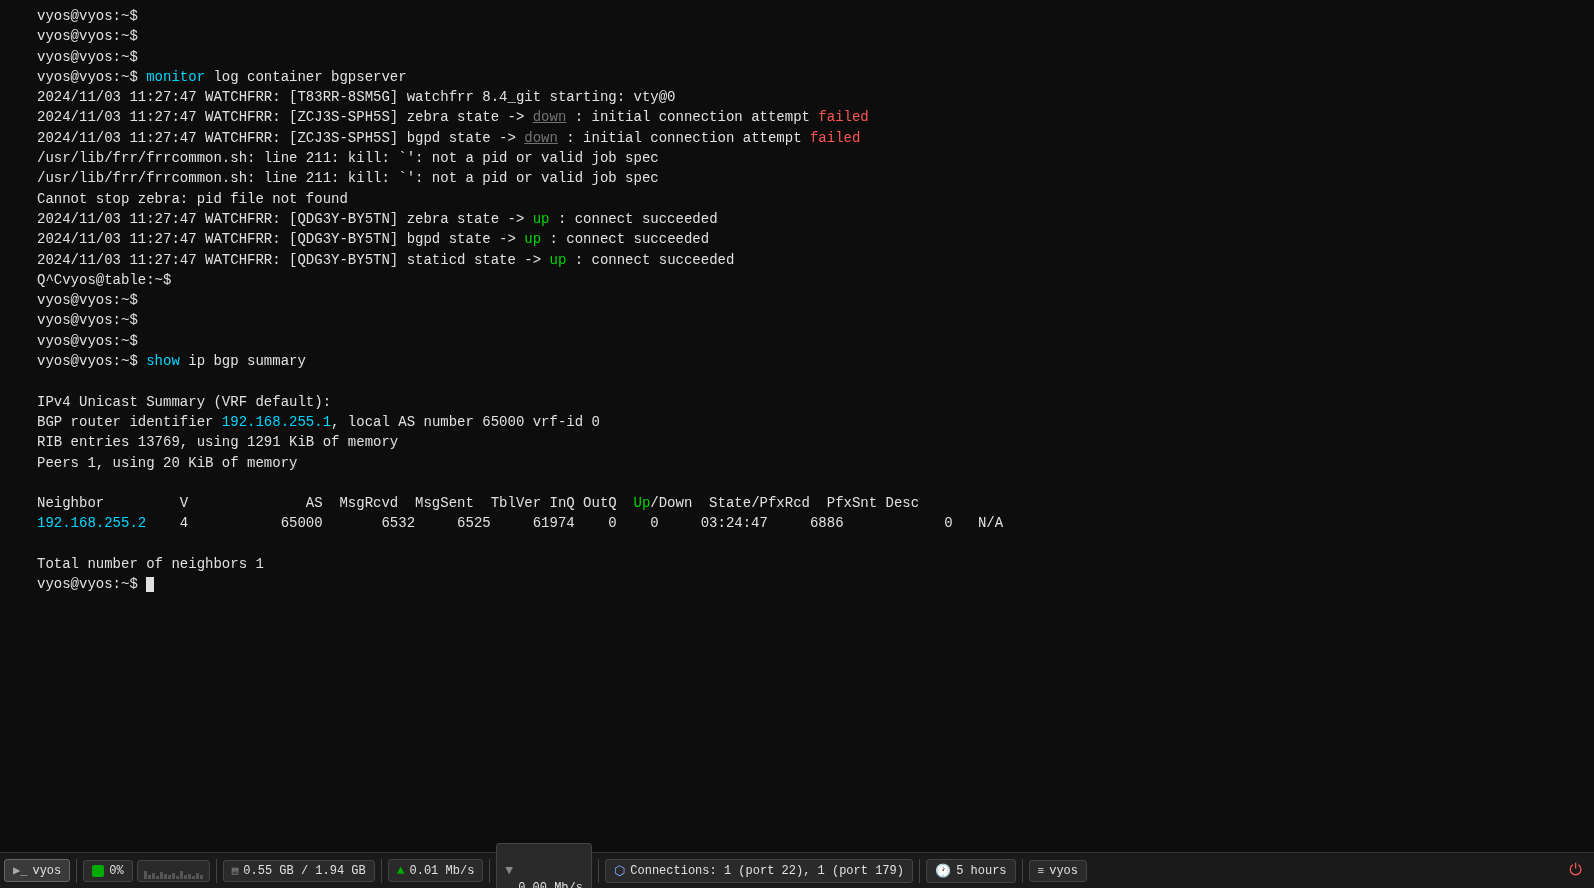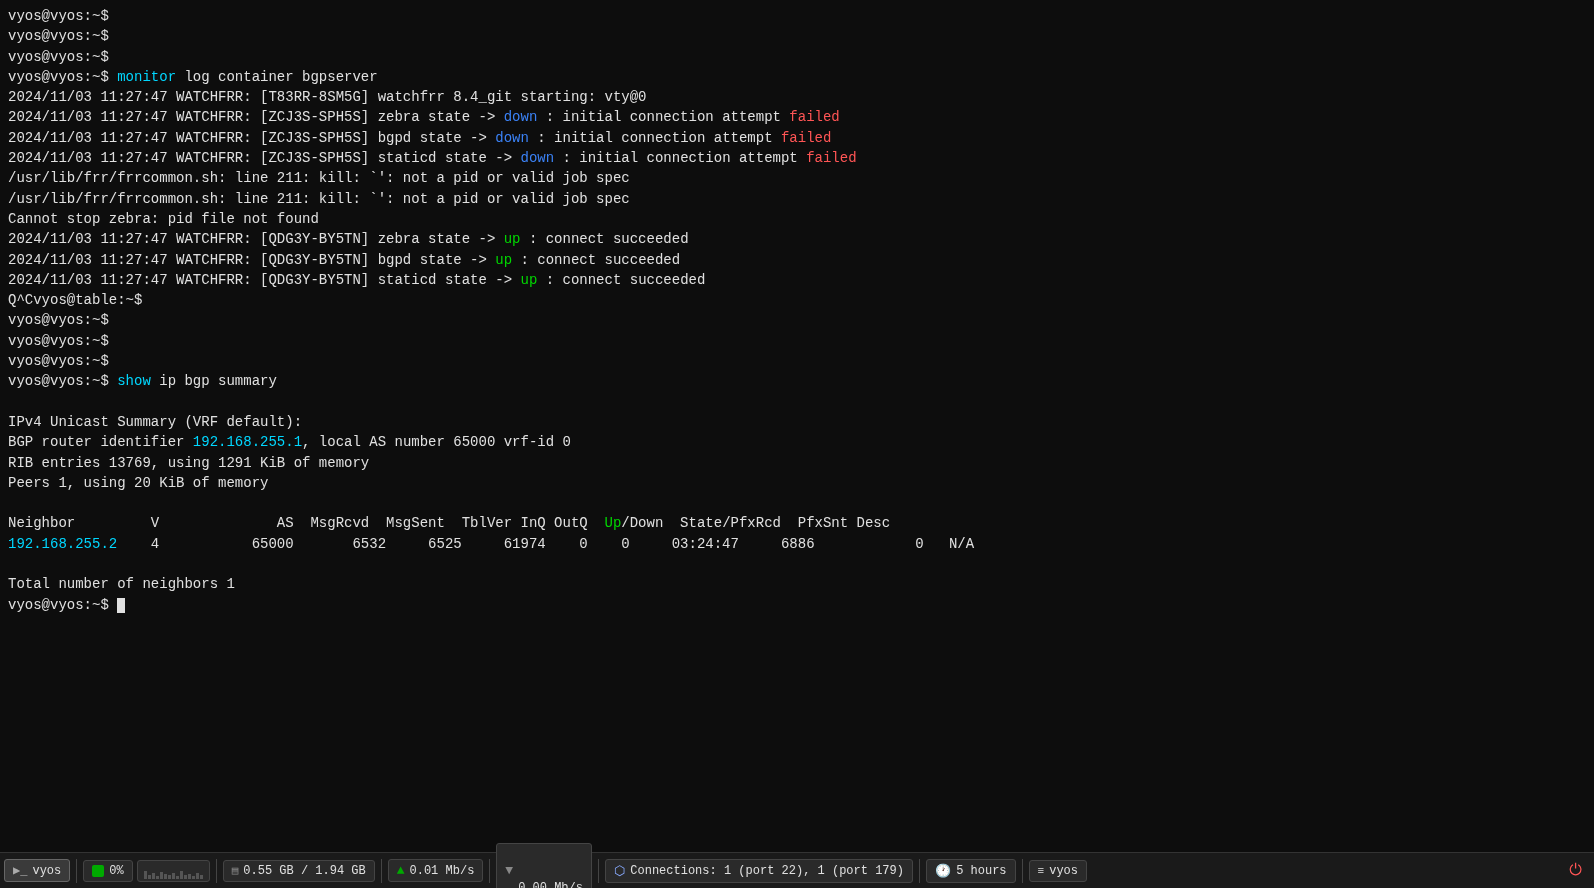--- a/index.html
+++ b/index.html
@@ -13,27 +13,28 @@
       overflow: hidden;
       display: flex;
       flex-direction: column;
     }
     #terminal {
       flex: 1;
       background: #0d0d0d;
       padding: 6px 8px;
       overflow: hidden;
       line-height: 1.45;
+      margin-left: 29px;
     }
     .line { white-space: pre; }
     .prompt-user { color: #e0e0e0; }
     .cmd { color: #00d7ff; }
     .cmd-rest { color: #e0e0e0; }
     .log-date { color: #e0e0e0; }
-    .status-down { color: #3b82f6; }
+    .status-down { color: #737373; text-decoration: underline; }
     .status-up { color: #00d700; }
     .status-failed { color: #ff5555; }
     .ip-color { color: #00d7ff; }
     .col-up { color: #00d700; }
     .neighbor-ip { color: #00d7ff; }
     .cursor {
       display: inline-block;
       width: 8px;
       height: 15px;
       background: #e0e0e0;
@@ -76,21 +77,20 @@
 <body>
 
 <div id="terminal">
     <div class="line"><span class="prompt-user">vyos@vyos:~$</span></div>
     <div class="line"><span class="prompt-user">vyos@vyos:~$</span></div>
     <div class="line"><span class="prompt-user">vyos@vyos:~$</span></div>
     <div class="line"><span class="prompt-user">vyos@vyos:~$ </span><span class="cmd">monitor</span><span class="cmd-rest"> log container bgpserver</span></div>
     <div class="line"><span class="log-date">2024/11/03 11:27:47 WATCHFRR: [T83RR-8SM5G]</span><span> watchfrr 8.4_git starting: vty@0</span></div>
     <div class="line"><span class="log-date">2024/11/03 11:27:47 WATCHFRR: [ZCJ3S-SPH5S]</span><span> zebra state -&gt; </span><span class="status-down">down</span><span> : initial connection attempt </span><span class="status-failed">failed</span></div>
     <div class="line"><span class="log-date">2024/11/03 11:27:47 WATCHFRR: [ZCJ3S-SPH5S]</span><span> bgpd state -&gt; </span><span class="status-down">down</span><span> : initial connection attempt </span><span class="status-failed">failed</span></div>
-    <div class="line"><span class="log-date">2024/11/03 11:27:47 WATCHFRR: [ZCJ3S-SPH5S]</span><span> staticd state -&gt; </span><span class="status-down">down</span><span> : initial connection attempt </span><span class="status-failed">failed</span></div>
     <div class="line"><span>/usr/lib/frr/frrcommon.sh: line 211: kill: `': not a pid or valid job spec</span></div>
     <div class="line"><span>/usr/lib/frr/frrcommon.sh: line 211: kill: `': not a pid or valid job spec</span></div>
     <div class="line"><span>Cannot stop zebra: pid file not found</span></div>
     <div class="line"><span class="log-date">2024/11/03 11:27:47 WATCHFRR: [QDG3Y-BY5TN]</span><span> zebra state -&gt; </span><span class="status-up">up</span><span> : connect succeeded</span></div>
     <div class="line"><span class="log-date">2024/11/03 11:27:47 WATCHFRR: [QDG3Y-BY5TN]</span><span> bgpd state -&gt; </span><span class="status-up">up</span><span> : connect succeeded</span></div>
     <div class="line"><span class="log-date">2024/11/03 11:27:47 WATCHFRR: [QDG3Y-BY5TN]</span><span> staticd state -&gt; </span><span class="status-up">up</span><span> : connect succeeded</span></div>
     <div class="line"><span class="prompt-user">Q^Cvyos@table:~$</span></div>
     <div class="line"><span class="prompt-user">vyos@vyos:~$</span></div>
     <div class="line"><span class="prompt-user">vyos@vyos:~$</span></div>
     <div class="line"><span class="prompt-user">vyos@vyos:~$</span></div>

